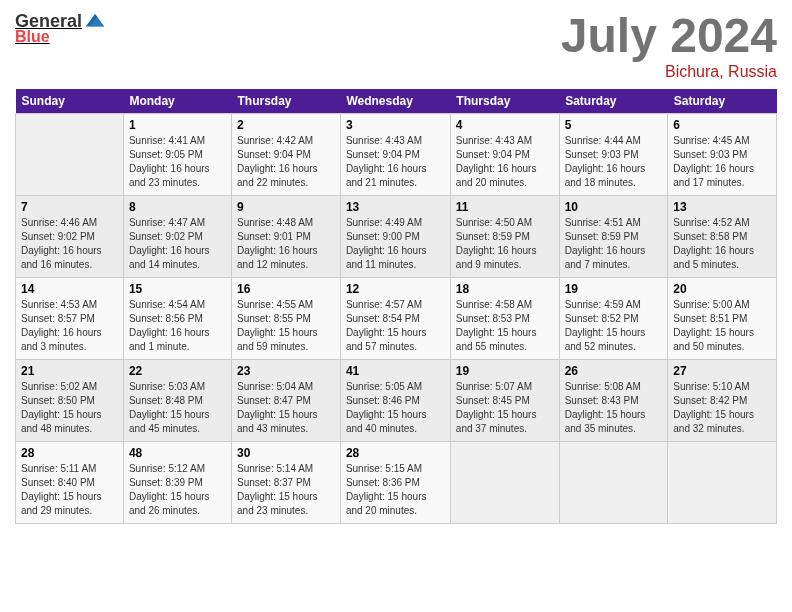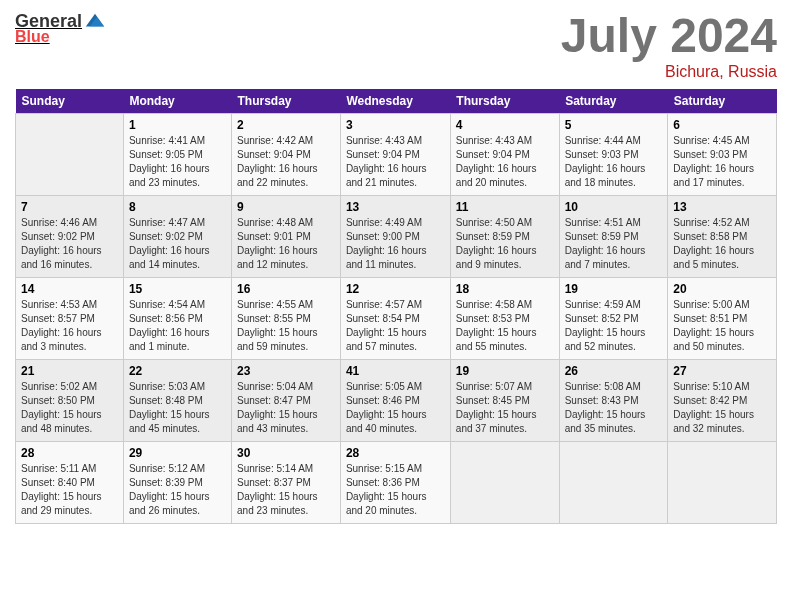--- a/index.html
+++ b/index.html
@@ -247,21 +247,21 @@
             <span class="day-number">27</span>
             <div class="cell-content">Sunrise: 5:10 AM<br>Sunset: 8:42 PM<br>Daylight: 15 hours<br>and 32 minutes.</div>
           </td>
         </tr>
         <tr>
           <td>
             <span class="day-number">28</span>
             <div class="cell-content">Sunrise: 5:11 AM<br>Sunset: 8:40 PM<br>Daylight: 15 hours<br>and 29 minutes.</div>
           </td>
           <td>
-            <span class="day-number">29</span>
+            <span class="day-number">48</span>
             <div class="cell-content">Sunrise: 5:12 AM<br>Sunset: 8:39 PM<br>Daylight: 15 hours<br>and 26 minutes.</div>
           </td>
           <td>
             <span class="day-number">30</span>
             <div class="cell-content">Sunrise: 5:14 AM<br>Sunset: 8:37 PM<br>Daylight: 15 hours<br>and 23 minutes.</div>
           </td>
           <td>
             <span class="day-number">28</span>
             <div class="cell-content">Sunrise: 5:15 AM<br>Sunset: 8:36 PM<br>Daylight: 15 hours<br>and 20 minutes.</div>
           </td>

